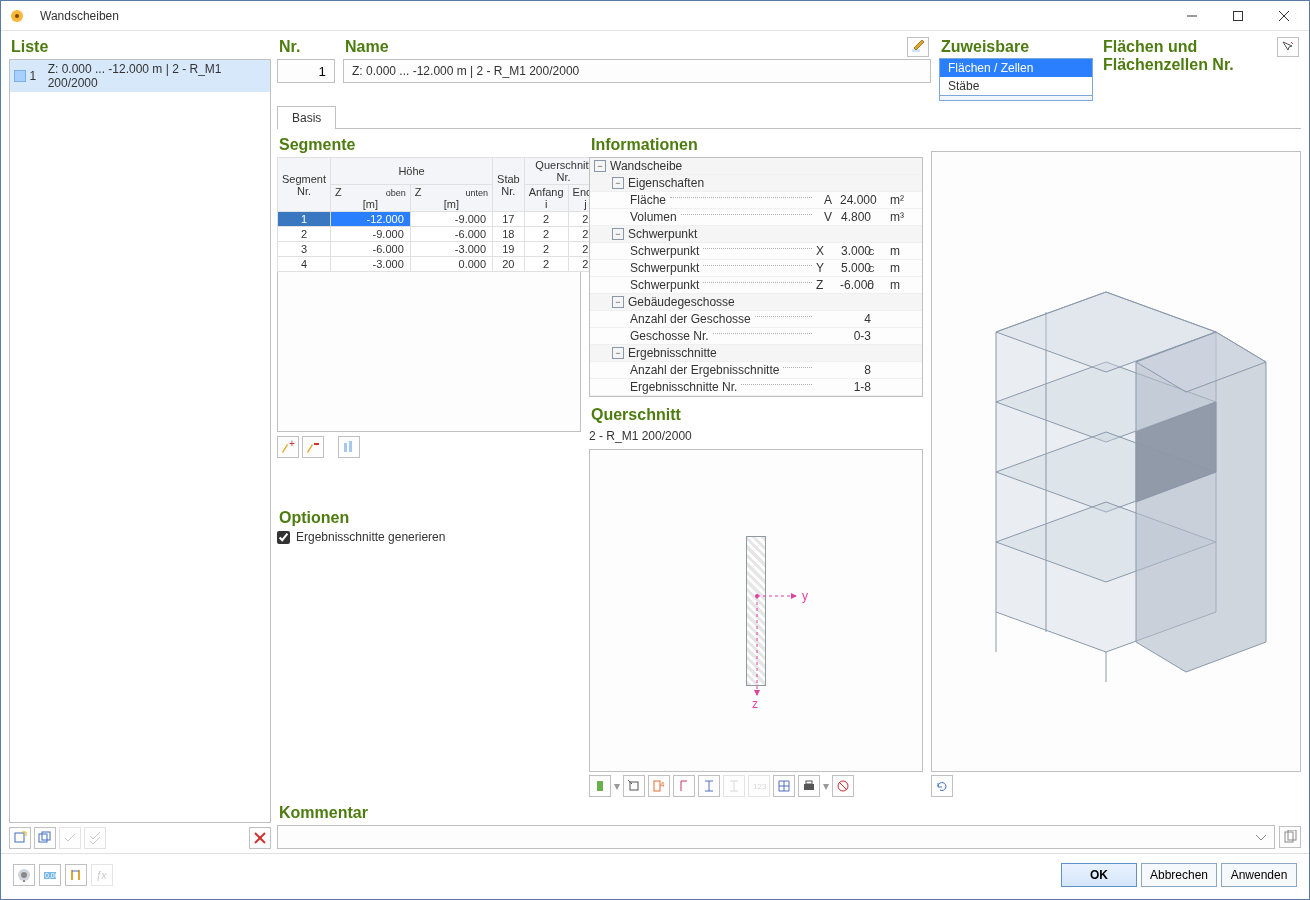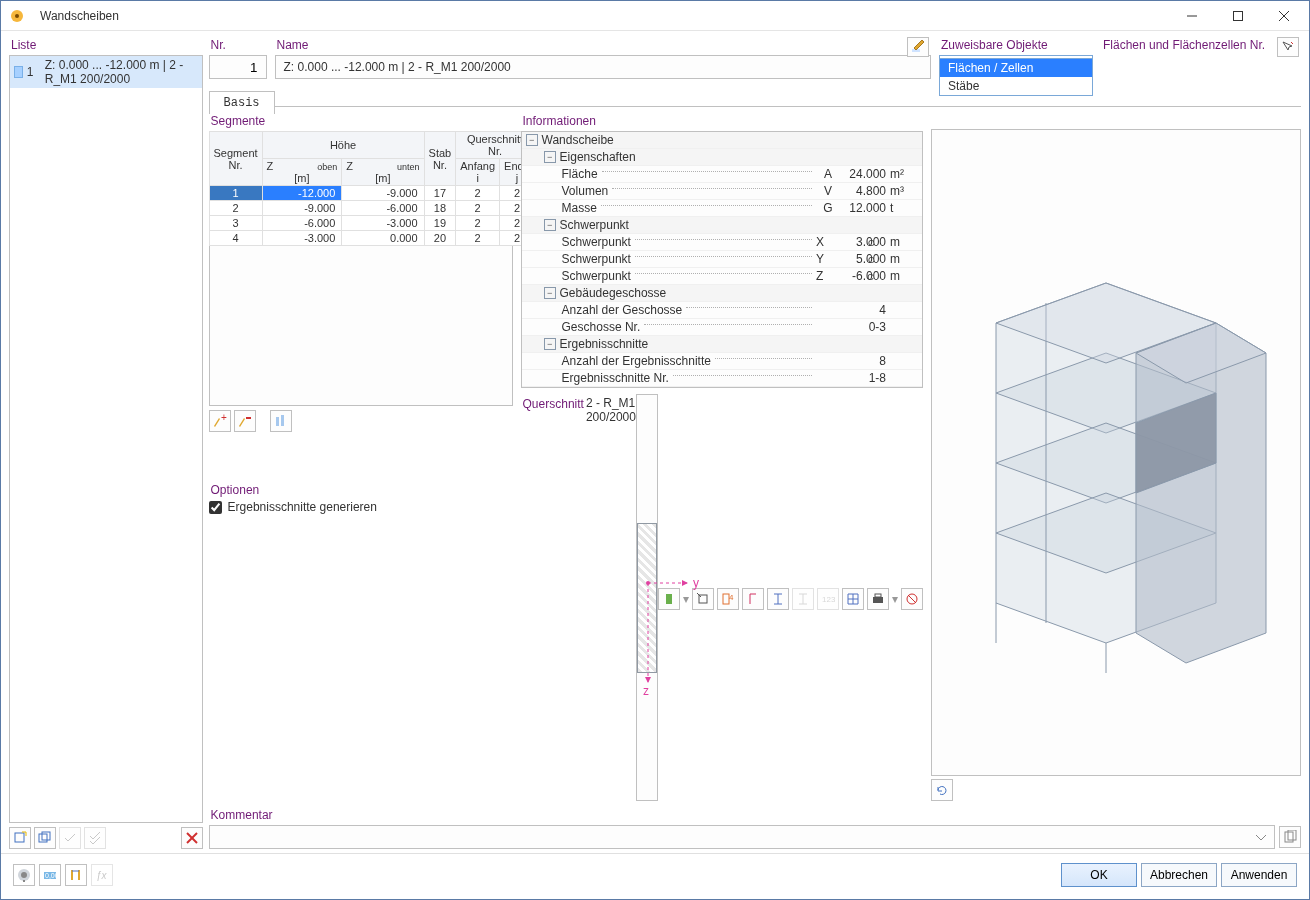--- a/index.html
+++ b/index.html
@@ -5,21 +5,21 @@
 * { box-sizing: border-box; margin: 0; padding: 0; font-family: "Segoe UI", Tahoma, sans-serif; }
 body { background: #fff; font-size: 12px; color: #333; width: 1310px; height: 900px; border: 1px solid #5a7aa6; overflow: hidden; }
 .titlebar { height: 30px; display: flex; align-items: center; padding: 0 2px 0 8px; border-bottom: 1px solid #e5e5e5; }
 .titlebar .icon { width:16px; height:16px; margin-right:6px; display:inline-flex; }
 .titlebar .title { flex:1;margin-left:9px; }
 .win-btns { display:flex; }
 .win-btn { width:46px; height:30px; display:flex; align-items:center; justify-content:center; cursor:pointer; }
 
 .main { display:flex; height: calc(100% - 76px); padding:4px 8px; gap:6px; }
 
-.panel-title { color:#701a75; font-weight:400; font-size:12px; padding:3px 2px; }
+.panel-title { color:#4d7c0f; font-weight:700; font-size:16px; padding:3px 2px; }
 
 
 .left { width:262px; display:flex; flex-direction:column; }
 .list-box { flex:1; border:1px solid #c0c0c0; background:#fff; overflow:auto; }
 .list-item { display:flex; align-items:center; padding:2px 4px; gap:4px; }
 .list-item.sel { background:#d7e8fb; }
 .sq { width:12px; height:12px; background:#a6d0ff; border:1px solid #79b0e8; }
 .left-tools { display:flex; gap:3px; padding-top:4px; align-items:center; }
 .left-tools .spacer { flex:1; }
 .tbtn { width:22px; height:22px; border:1px solid #c0c0c0; background:#fdfdfd; display:flex; align-items:center; justify-content:center; cursor:pointer; }
@@ -38,66 +38,66 @@
 .select { height:24px; border:1px solid #7aa8d8; background:linear-gradient(#fff,#f2f6fb); padding:0 22px 0 8px; display:flex; align-items:center; cursor:pointer; position:relative; }
 .select .chev { position:absolute; right:6px; }
 .dropdown { position:absolute; top:23px; left:0; right:0; background:#fff; border:1px solid #7aa8d8; z-index:10; }
 .dropdown .opt { padding:2px 8px; }
 .dropdown .opt.sel { background:#2a7fff; color:#fff; }
 .ids-input { height:24px; padding:0 28px 0 26px; border:1px solid #c0c0c0; background:#fdfdfd; position:relative; display:flex; align-items:center; }
 .ids-lead { position:absolute; left:6px; top:4px; }
 .ids-pick { position:absolute; right:2px; top:2px; width:22px; height:20px; border:1px solid #c0c0c0; display:flex; align-items:center; justify-content:center; background:#fdfdfd; cursor:pointer; }
 
 .tabs { display:flex; border-bottom:1px solid #c0c0c0; }
-.tab { padding:4px 14px; background:#f3f3f3; border:1px solid #c0c0c0; border-bottom:none; margin-right:-1px; position:relative; top:8px; cursor:pointer;font-family:Liberation Mono, monospace; }
+.tab { padding:4px 14px; background:#f3f3f3; border:1px solid #c0c0c0; border-bottom:none; margin-right:-1px; position:relative; top:1px; cursor:pointer; }
 .tab.active { background:#fff; }
 
 .grid2 { display:flex; gap:8px; flex:1; }
 .col { flex:1; display:flex; flex-direction:column; gap:6px; }
 .seg-table { width:100%; border-collapse:collapse; border:1px solid #c0c0c0; }
 .seg-table th, .seg-table td { border:1px solid #e0e0e0; font-size:11px; text-align:center; padding:1px 4px; }
 .seg-table th { background:#f3f5f8; font-weight:normal; }
 .seg-table td.num { text-align:right; padding-right:6px; }
 .seg-empty { height:160px; border:1px solid #c0c0c0; border-top:none; background:#fdfdfd; }
 .seg-tools { display:flex; gap:3px; padding-top:4px; }
 .seg-table tr.selrow td:first-child { background:#3978c1; color:#fff; }
 .seg-table td.selcell { background:#2a7fff; color:#fff;margin-left:24px; }
 .chk { display:flex; align-items:center; gap:6px; }
 .chk input { accent-color:#333; }
 
 .info-tree { border:1px solid #c0c0c0; background:#fdfdfd; font-size:12px; }
 .info-tree .row { display:flex; align-items:center; border-bottom:1px solid #f0f0f0; padding:1px 4px; }
 .info-tree .row .lbl { flex:1; display:flex; align-items:center; gap:2px; }
 .info-tree .row.group { background:#f5f5f5; }
 .sym { width:24px; text-align:center; }
-.val { width:50px; text-align:right; padding-right:4px; }
+.val { width:50px; text-align:right; padding-right:19px; }
 .unit { width:28px; }
 .exp { width:12px; height:12px; border:1px solid #8898aa; font-size:9px; line-height:10px; text-align:center; margin-right:4px; color:#555; cursor:pointer; }
 .indent1 { padding-left:18px; }
 .indent2 { padding-left:36px; }
 .dotleader { flex:1; border-bottom:1px dotted #b0b0b0; margin:0 4px; height:0; position:relative; top:-3px; }
 
-.cross { flex:1; display:flex; }
+.cross { flex:1; display:flex; flex-direction:column; }
 .cross-canvas { flex:1; border:1px solid #c0c0c0; background:#fdfdfd; display:flex; align-items:center; justify-content:center; position:relative; }
 .cross-tools { display:flex; gap:3px; padding-top:3px; align-items:center; }
 .rect { width:20px; height:150px; background:repeating-linear-gradient(45deg,#e6e6e6,#e6e6e6 3px,#fff 3px,#fff 6px); border:1px solid #9099a3; }
 
 .comment-row { display:flex; gap:4px; align-items:center; }
 .comment-input { flex:1; height:24px; border:1px solid #c0c0c0; padding:0 22px 0 6px; background:#fdfdfd; }
 
 
 .right { width:370px; display:flex; flex-direction:column; }
 .viewport { flex:1; border:1px solid #c0c0c0; background:#fdfdfd; display:flex; align-items:center; justify-content:center; position:relative; }
 .viewport-tools { padding-top:3px; }
 
 
 .footer { height:42px; border-top:1px solid #e0e0e0; display:flex; align-items:center; padding:0 12px; gap:4px; }
 .footer .spacer { flex:1; }
 .btn { min-width:76px; height:24px; border:1px solid #8ca6c5; background:#f6f9fc; cursor:pointer; font-size:12px; }
-.btn.primary { background:linear-gradient(#e9f2fe,#d5e6fb); border:1px solid #5e91cc; font-weight:400; }
+.btn.primary { background:linear-gradient(#e9f2fe,#d5e6fb); border:1px solid #5e91cc; font-weight:700; }
 .key-icon { width:22px; height:22px; border:1px solid #c0c0c0; display:flex; align-items:center; justify-content:center; }
 
 .sub1 { font-size:9px;margin-left:44px; }
 </style>
 </head>
 <body>
 
 <div class="titlebar">
   <span class="icon">
     <svg width="16" height="16" viewBox="0 0 16 16">
@@ -327,28 +327,20 @@
                 <span class="unit">m²</span>
               </div>
             <div class="row">
                 <span class="indent2"></span>
                 <span>Volumen</span>
                 <span class="dotleader"></span>
                 <span class="sym">V</span>
                 <span class="val">4.800</span>
                 <span class="unit">m³</span>
               </div>
-            <div class="row">
-                <span class="indent2"></span>
-                <span>Masse</span>
-                <span class="dotleader"></span>
-                <span class="sym">G</span>
-                <span class="val">12.000</span>
-                <span class="unit">t</span>
-              </div>
 
             <div class="row group">
                 <span class="indent1"></span>
                 <span class="exp">−</span>
                 <span class="lbl">Schwerpunkt</span>
               </div>
             <div class="row">
                 <span class="indent2"></span>
                 <span>Schwerpunkt</span>
                 <span class="dotleader"></span>

